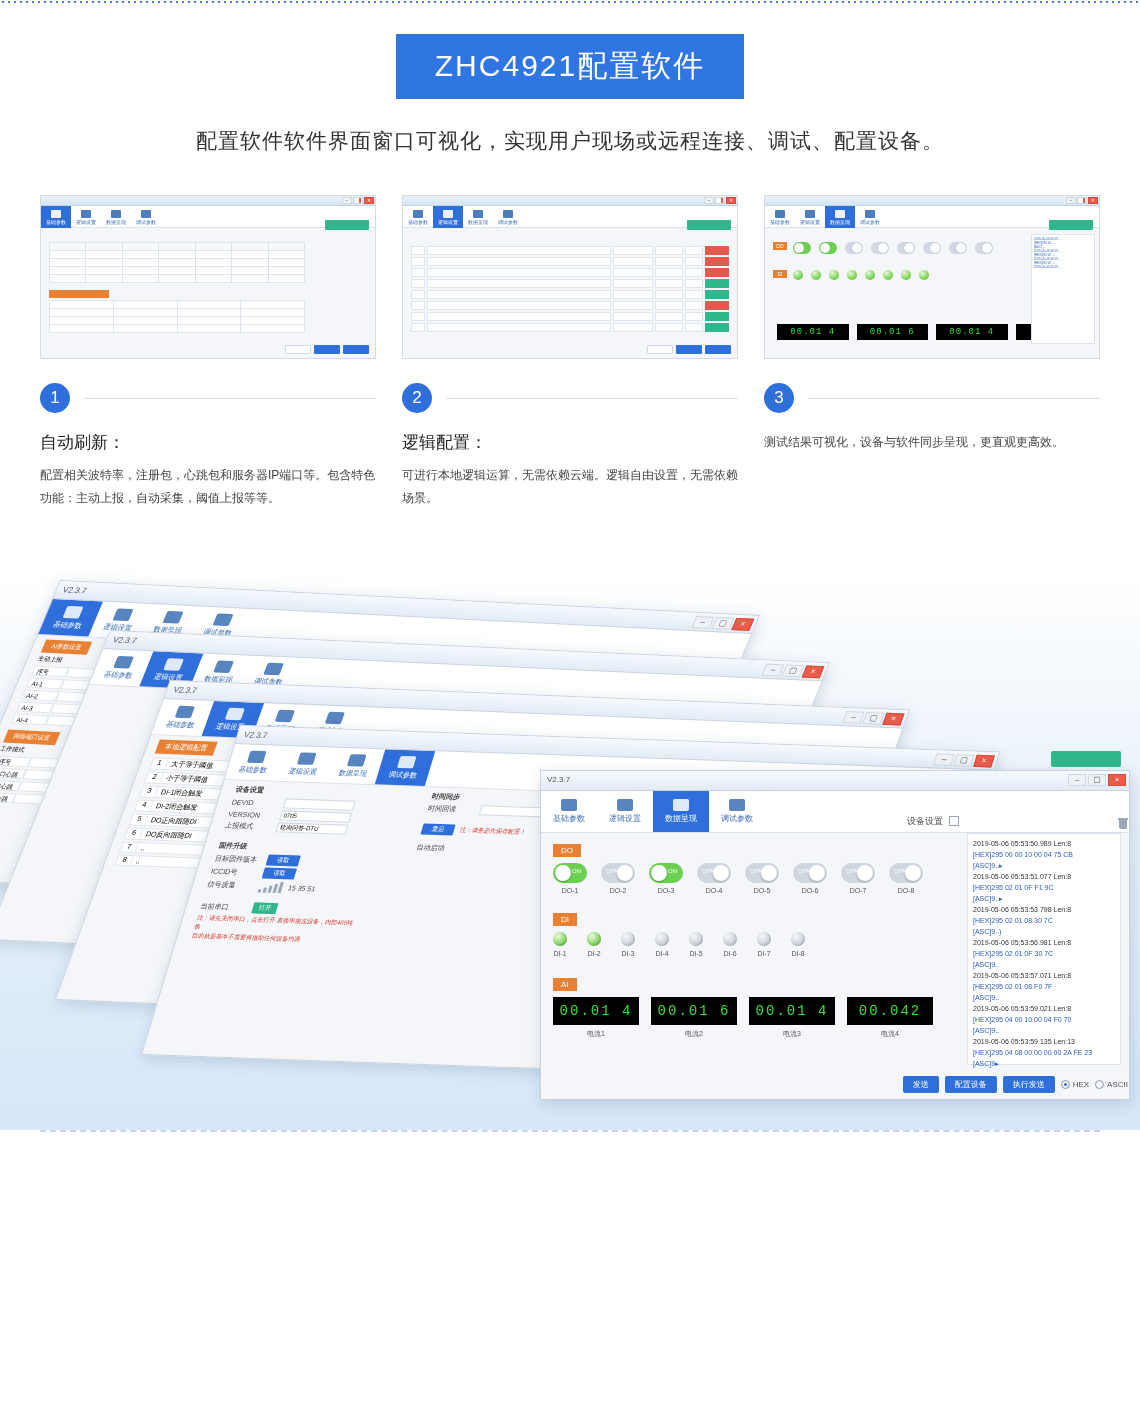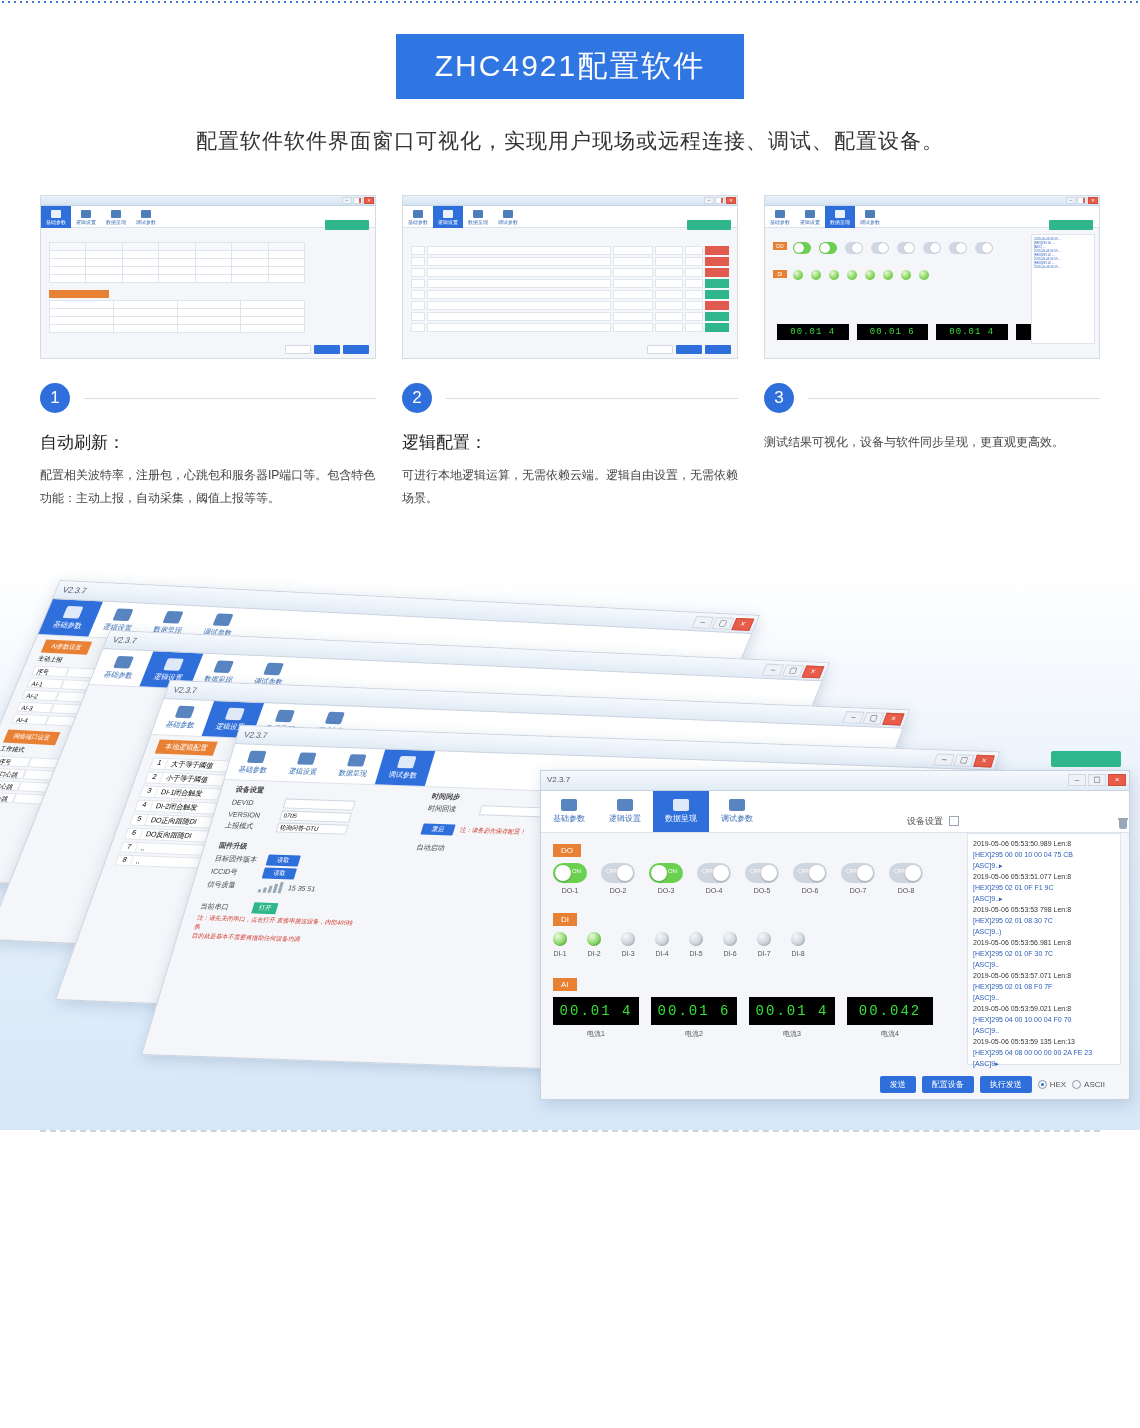--- a/index.html
+++ b/index.html
@@ -130,21 +130,21 @@
 .big-led { width: 14px; height: 14px; border-radius: 50%; background: radial-gradient(circle at 35% 30%, #ecfadf, #8cd96a 55%, #57b334); box-shadow: inset -1px -1px 2px rgba(0,0,0,.15); }
 .big-led.off { background: radial-gradient(circle at 35% 30%, #f5f7f9, #cfd6dd 55%, #b7c0ca); }
 
 .ai-grid { display: flex; gap: 12px; }
 .ai-col { display: flex; flex-direction: column; align-items: center; gap: 4px; font-size: 7px; color: #555; }
 .big-lcd { width: 86px; background: #000; color: #35e035; font-family: "Courier New", monospace; font-size: 14px; text-align: center; padding: 6px 0; letter-spacing: 2px; }
 
 .log-lines { font-size: 7px; line-height: 11px; padding: 4px 5px; color: #333; white-space: pre; overflow: hidden; }
 .log-lines .hx { color: #2a5db8; }
 
-.front-foot { position: absolute; right: 24px; bottom: 6px; display: flex; align-items: center; gap: 6px; justify-content: flex-end; }
+.front-foot { position: absolute; right: 1px; bottom: 6px; display: flex; align-items: center; gap: 6px; justify-content: flex-end; }
 .front-foot .fbtn { padding: 3px 10px; background: #2f6fdc; color: #fff; font-size: 8px; border-radius: 2px; }
 .front-foot .radio { font-size: 8px; color: #555; display: flex; align-items: center; gap: 3px; }
 .front-foot .rdot { width: 9px; height: 9px; border: 1px solid #8c98a6; border-radius: 50%; position: relative; }
 .front-foot .rdot.sel::after { content: ""; position: absolute; inset: 2px; background: #2f6fdc; border-radius: 50%; }
 
 
 .p4-body { position: absolute; inset: 54px 0 0 0; font-size: 7px; color: #444; }
 .p4-body .blk { position: absolute; }
 .p4 .kv { display: flex; gap: 6px; margin: 2px 0; align-items: center; }
 .p4 .kv label { width: 46px; }

